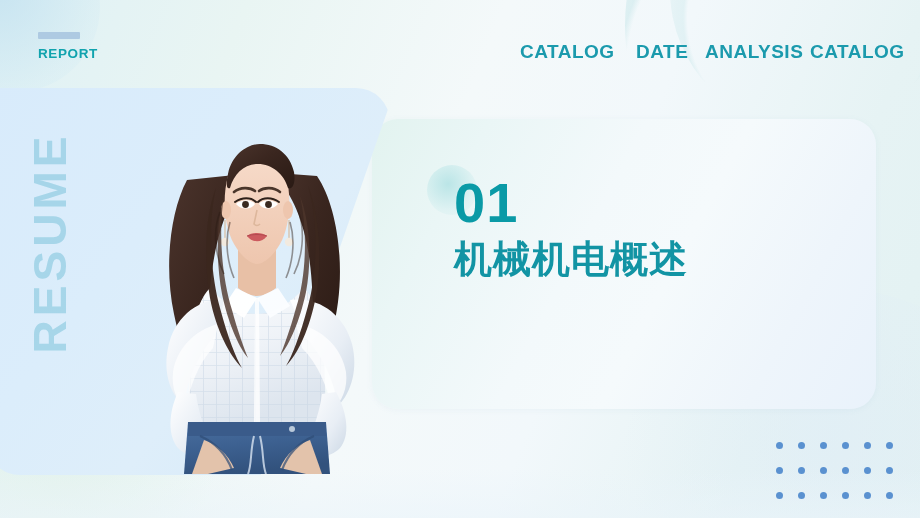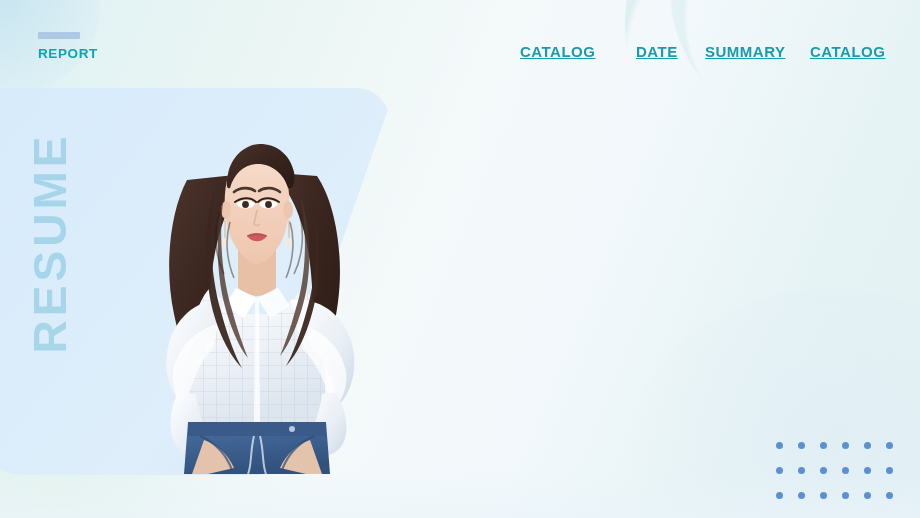--- a/index.html
+++ b/index.html
@@ -49,23 +49,23 @@
     background:#aecae2;
     margin-bottom:7px;
   }
   #brand .brand-text {
     font-size:13.5px; font-weight:bold; letter-spacing:.6px; color:#11a3ae;text-align:right;
   }
 
   #nav { position:absolute; left:505px; top:44px; width:400px; height:44px; }
   .nav-item {
     position:absolute; top:0;
-    font-size:15px; font-weight:bold; letter-spacing:.5px;
+    font-size:19px; font-weight:bold; letter-spacing:.5px;
     color:#1b9aad; line-height:16px;
-    cursor:pointer; white-space:normal;text-decoration:underline;
+    cursor:pointer; white-space:normal;
   }
   .nav-item.n0 { left:15px; width:90px; }
   .nav-item.n1 { left:125px; width:60px;margin-left:6px; }
   .nav-item.n2 { left:200px; width:90px; }
   .nav-item.n3 { left:305px; width:78px; }
 
   
   #right-panel {
     position:absolute;
     left:372px; top:119px; width:504px; height:290px;
@@ -151,26 +151,33 @@
   <div id="header">
 
     <div id="brand">
       <div class="bar"></div>
       <div class="brand-text">REPORT</div>
     </div>
 
     <div id="nav">
       <div class="nav-item n0">CATALOG</div>
       <div class="nav-item n1">DATE</div>
-      <div class="nav-item n2">SUMMARY</div>
+      <div class="nav-item n2">ANALYSIS</div>
       <div class="nav-item n3">CATALOG</div>
     </div>
 
   </div>
 
+  <div id="right-panel">
+    <div id="deco-circle"></div>
+    <div id="title-block">
+      <div id="section-number">01</div>
+      <div id="section-title">机械机电概述</div>
+    </div>
+  </div>
 
   <div id="left-panel-round">
     <div id="left-panel-inner"></div>
   </div>
 
   <div id="resume-word">RESUME</div>
 
   <div id="photo-wrap">
     <svg id="photo" viewBox="0 0 290 382" preserveAspectRatio="xMidYMax meet">
       <defs>

